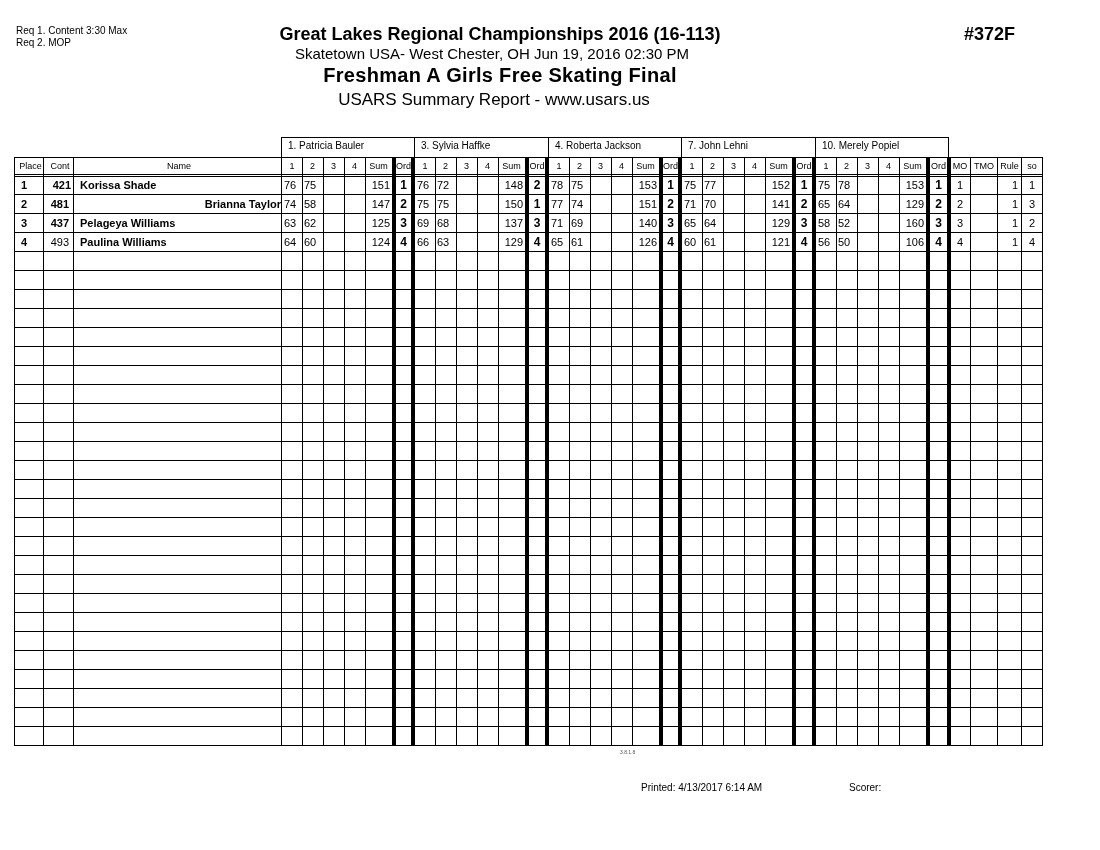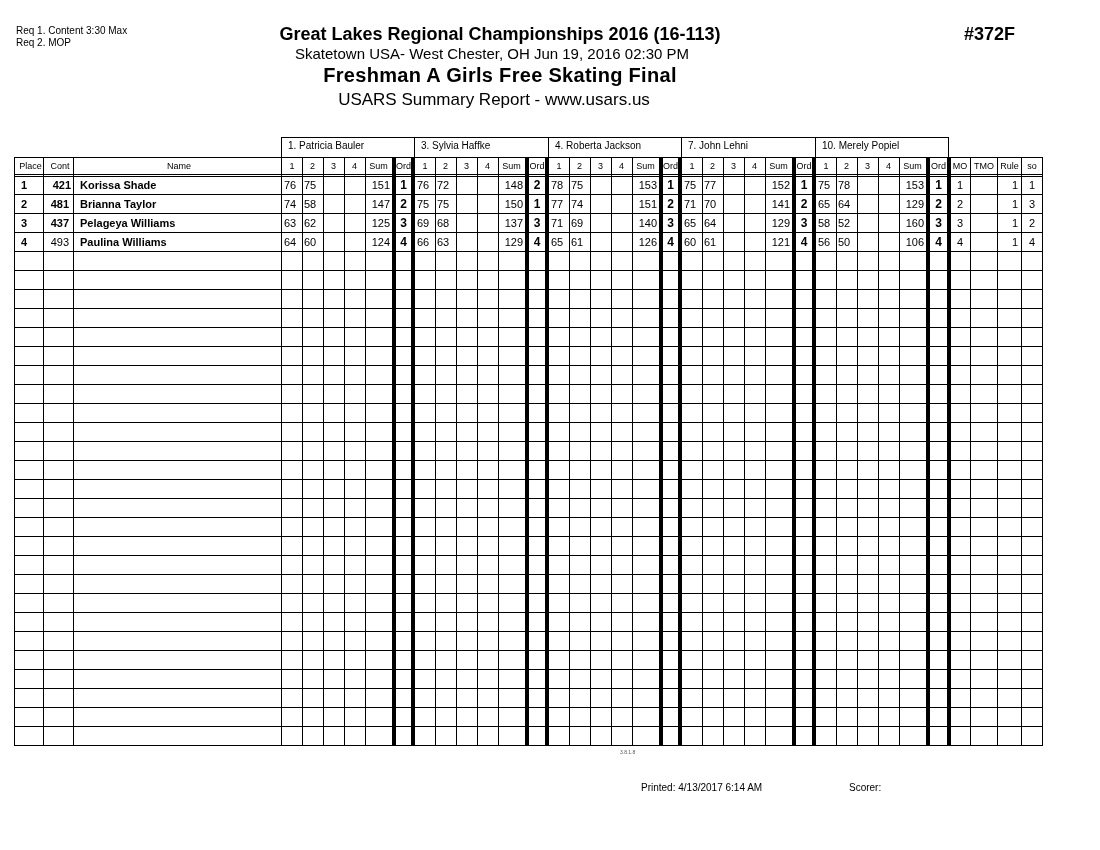--- a/index.html
+++ b/index.html
@@ -194,21 +194,21 @@
     <div class="cell numL" style="left: 857px; width: 21px; top: 176px; height: 18px;"></div>
     <div class="cell numL" style="left: 878px; width: 21px; top: 176px; height: 18px;"></div>
     <div class="cell num" style="left: 899px; width: 27px; top: 176px; height: 18px;">153</div>
     <div class="cell ord" style="left: 930px; width: 17px; top: 176px; height: 18px;">1</div>
     <div class="cell ctr" style="left: 950px; width: 20px; top: 176px; height: 18px;">1</div>
     <div class="cell ctr" style="left: 971px; width: 26px; top: 176px; height: 18px;"></div>
     <div class="cell num" style="left: 998px; width: 23px; top: 176px; height: 18px; padding-right: 3px;">1</div>
     <div class="cell ctr" style="left: 1022px; width: 20px; top: 176px; height: 18px;">1</div>
     <div class="cell bold" style="left: 15px; width: 28px; top: 195px; height: 18px; padding-left: 6px;">2</div>
     <div class="cell bold num" style="left: 44px; width: 29px; top: 195px; height: 18px; font-weight: bold; padding-right: 4px;">481</div>
-    <div class="cell bold" style="left: 74px; width: 207px; top: 195px; height: 18px; padding-left: 6px;">Brianna Taylor</div>
+    <div class="cell bold" style="left: 74px; width: 207px; top: 195px; height: 18px; padding-left: 6px; text-align: right;">Brianna Taylor</div>
     <div class="cell numL" style="left: 282px; width: 20px; top: 195px; height: 18px;">74</div>
     <div class="cell numL" style="left: 302px; width: 21px; top: 195px; height: 18px;">58</div>
     <div class="cell numL" style="left: 323px; width: 21px; top: 195px; height: 18px;"></div>
     <div class="cell numL" style="left: 344px; width: 21px; top: 195px; height: 18px;"></div>
     <div class="cell num" style="left: 365px; width: 27px; top: 195px; height: 18px;">147</div>
     <div class="cell ord" style="left: 396px; width: 15px; top: 195px; height: 18px;">2</div>
     <div class="cell numL" style="left: 415px; width: 20px; top: 195px; height: 18px;">75</div>
     <div class="cell numL" style="left: 435px; width: 21px; top: 195px; height: 18px;">75</div>
     <div class="cell numL" style="left: 456px; width: 21px; top: 195px; height: 18px;"></div>
     <div class="cell numL" style="left: 477px; width: 21px; top: 195px; height: 18px;"></div>

